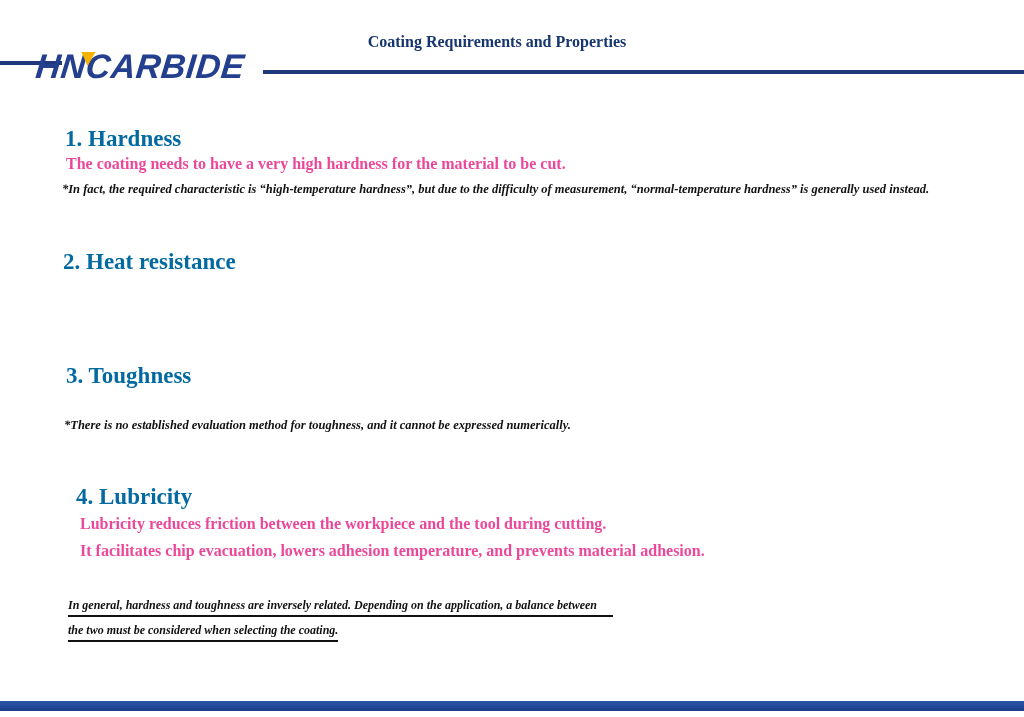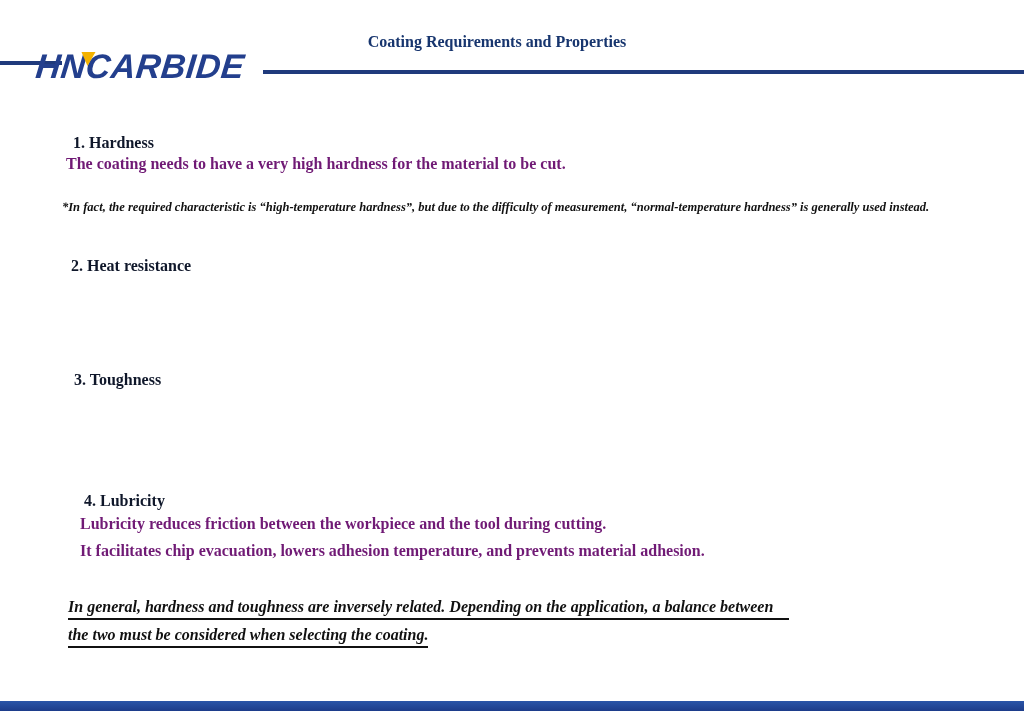--- a/index.html
+++ b/index.html
@@ -41,42 +41,42 @@
     transform:skewX(-12deg);
   }
   .title{
     position:absolute;left:0;top:33px;width:994px;margin:0;
     text-align:center;
     font-size:16px;font-weight:bold;
     color:#17356e;
   }
   
   .sec-heading{
-    position:absolute;margin:16px;
-    font-size:16px;font-weight:bold;
-    color:#0f172a;
+    position:absolute;margin:8px;
+    font-size:23px;font-weight:bold;
+    color:#0369a1;
     white-space:nowrap;
   }
   .sec-body{
     position:absolute;margin:0;
     font-size:16px;font-weight:bold;
-    color:#701a75;
+    color:#ec4899;
     white-space:nowrap;
   }
   .sec-body .line{display:block;}
   .sec-note{
     position:absolute;margin:0;
     font-size:12.5px;font-weight:bold;font-style:italic;
     color:#111111;
     white-space:nowrap;
   }
   
   .conclusion{
     position:absolute;left:68px;top:598px;margin:0;
-    font-size:16px;font-weight:bold;font-style:italic;
+    font-size:12px;font-weight:bold;font-style:italic;
     color:#111111;white-space:nowrap;
   }
   .conclusion .uline{
     display:inline-block;
     border-bottom:2px solid #111111;
     padding-bottom:2px;
     margin-bottom:6px;
   }
   .conclusion .uline.first{padding-right:16px;}
   
@@ -95,27 +95,28 @@
   <div class="logo">
     <span class="logo-text">HNCARBIDE</span>
     <span class="logo-triangle"></span>
   </div>
   <h1 class="title">Coating Requirements and Properties</h1>
 
   <h2 class="sec-heading" style="left:57px;top:118px;">1. Hardness</h2>
   <p class="sec-body" style="left:66px;top:155px;">
     <span class="line">The coating needs to have a very high hardness for the material to be cut.</span>
   </p>
-  <p class="sec-note" style="left:62px;top:200px;">*In fact, the required characteristic is “high-temperature hardness”, but due to the difficulty of measurement, “normal-temperature hardness” is generally used instead.</p>
+  <p class="sec-note" style="left:62px;top:182px;">*In fact, the required characteristic is “high-temperature hardness”, but due to the difficulty of measurement, “normal-temperature hardness” is generally used instead.</p>
 
   <h2 class="sec-heading" style="left:55px;top:241px;text-align:right;">2. Heat resistance</h2>
   <p class="sec-body" style="left:65px;top:279px;line-height:30px;">
   </p>
 
   <h2 class="sec-heading" style="left:58px;top:355px;">3. Toughness</h2>
+  <p class="sec-note" style="left:64px;top:418px;">*There is no established evaluation method for toughness, and it cannot be expressed numerically.</p>
 
   <h2 class="sec-heading" style="left:68px;top:476px;text-align:right;">4. Lubricity</h2>
   <p class="sec-body" style="left:80px;top:510px;line-height:27px;">
     <span class="line">Lubricity reduces friction between the workpiece and the tool during cutting.</span>
     <span class="line">It facilitates chip evacuation, lowers adhesion temperature, and prevents material adhesion.</span>
   </p>
 
   <p class="conclusion">
     <span class="uline first">In general, hardness and toughness are inversely related. Depending on the application, a balance between</span><br>
     <span class="uline">the two must be considered when selecting the coating.</span>

